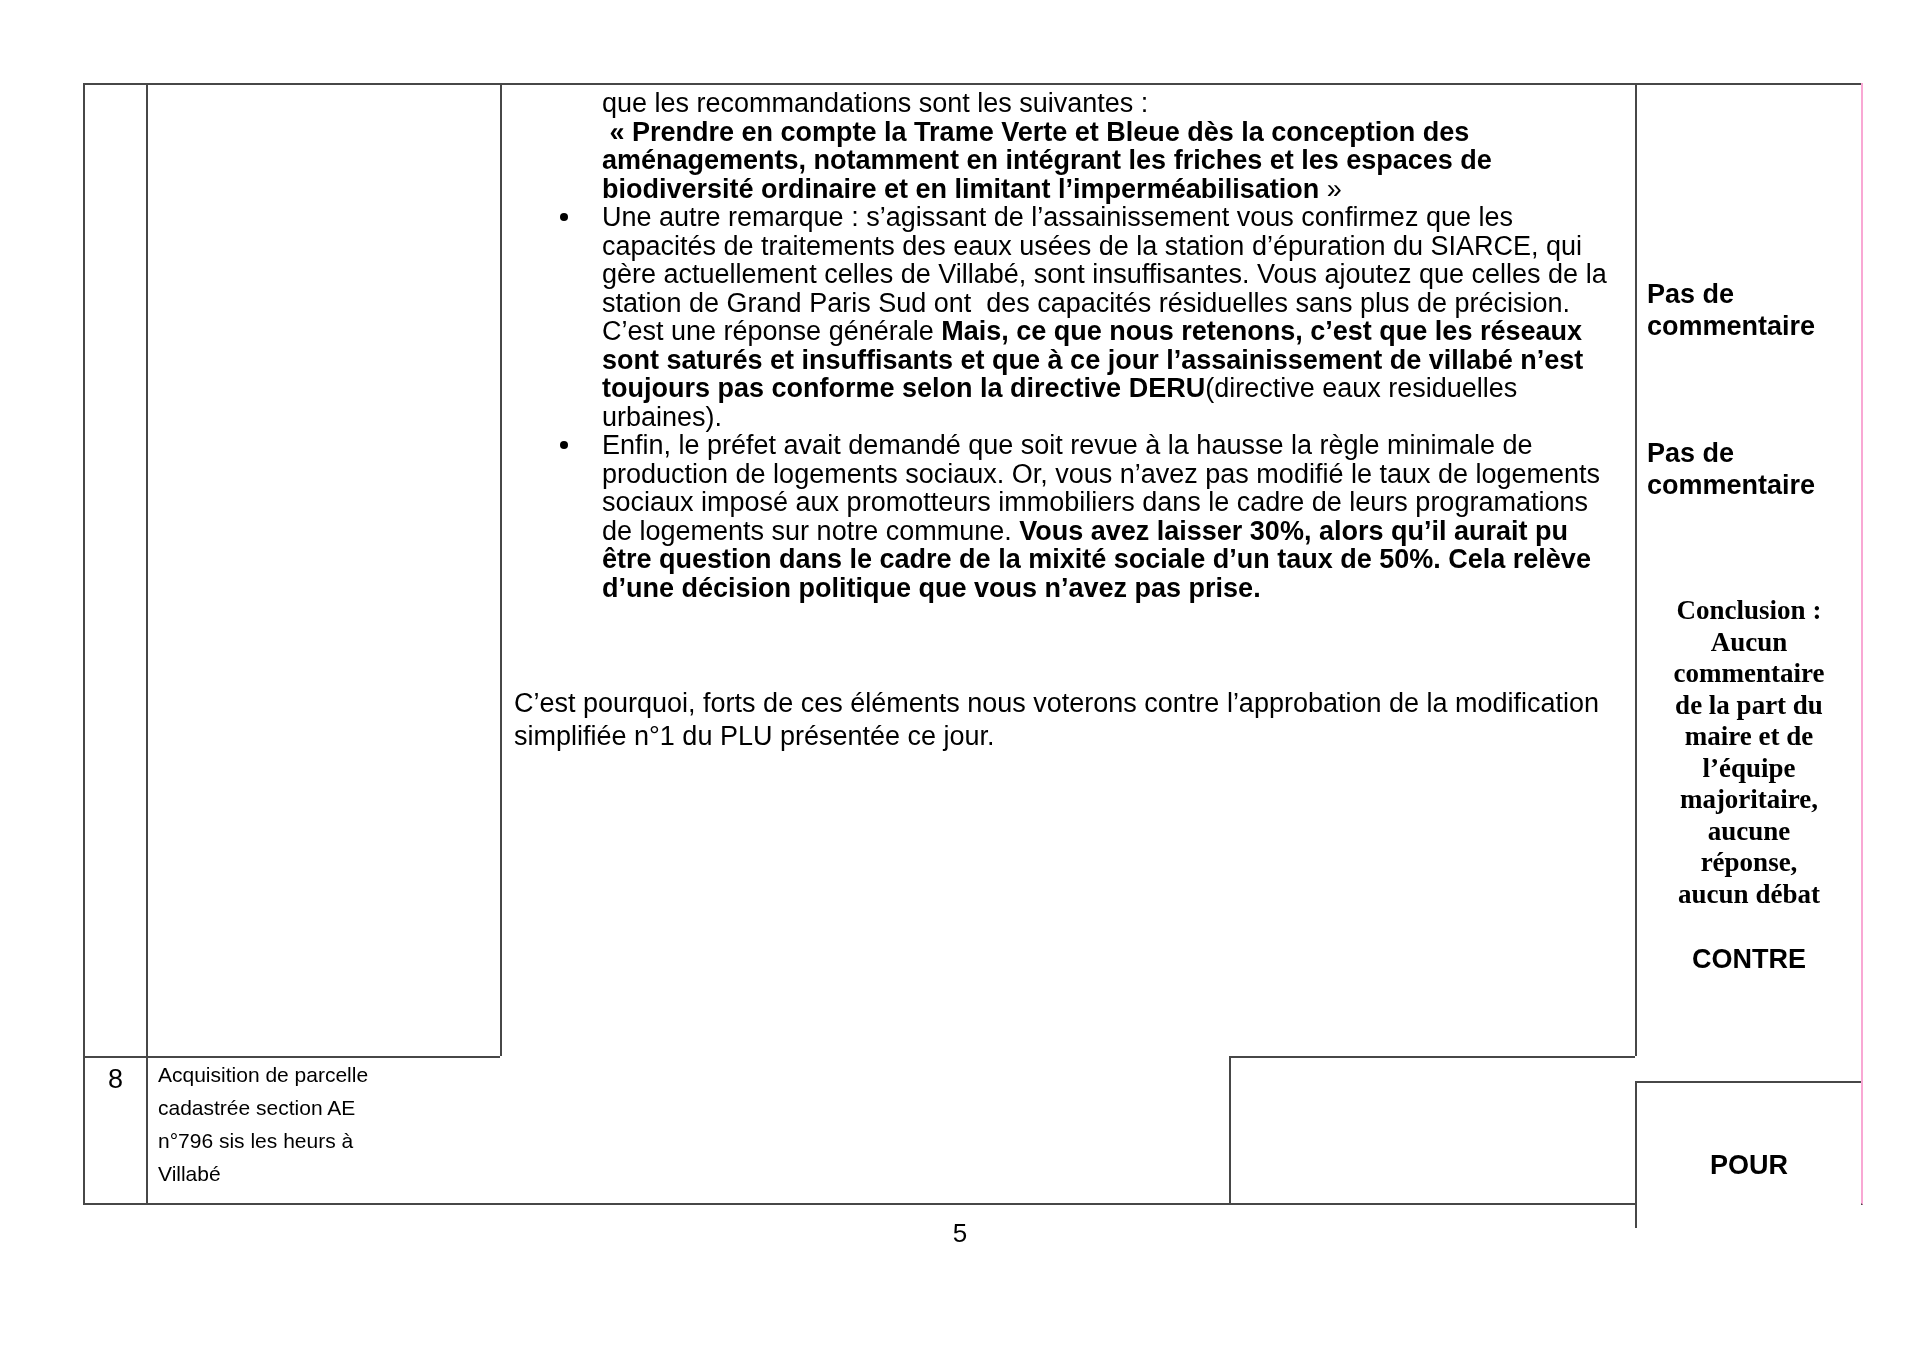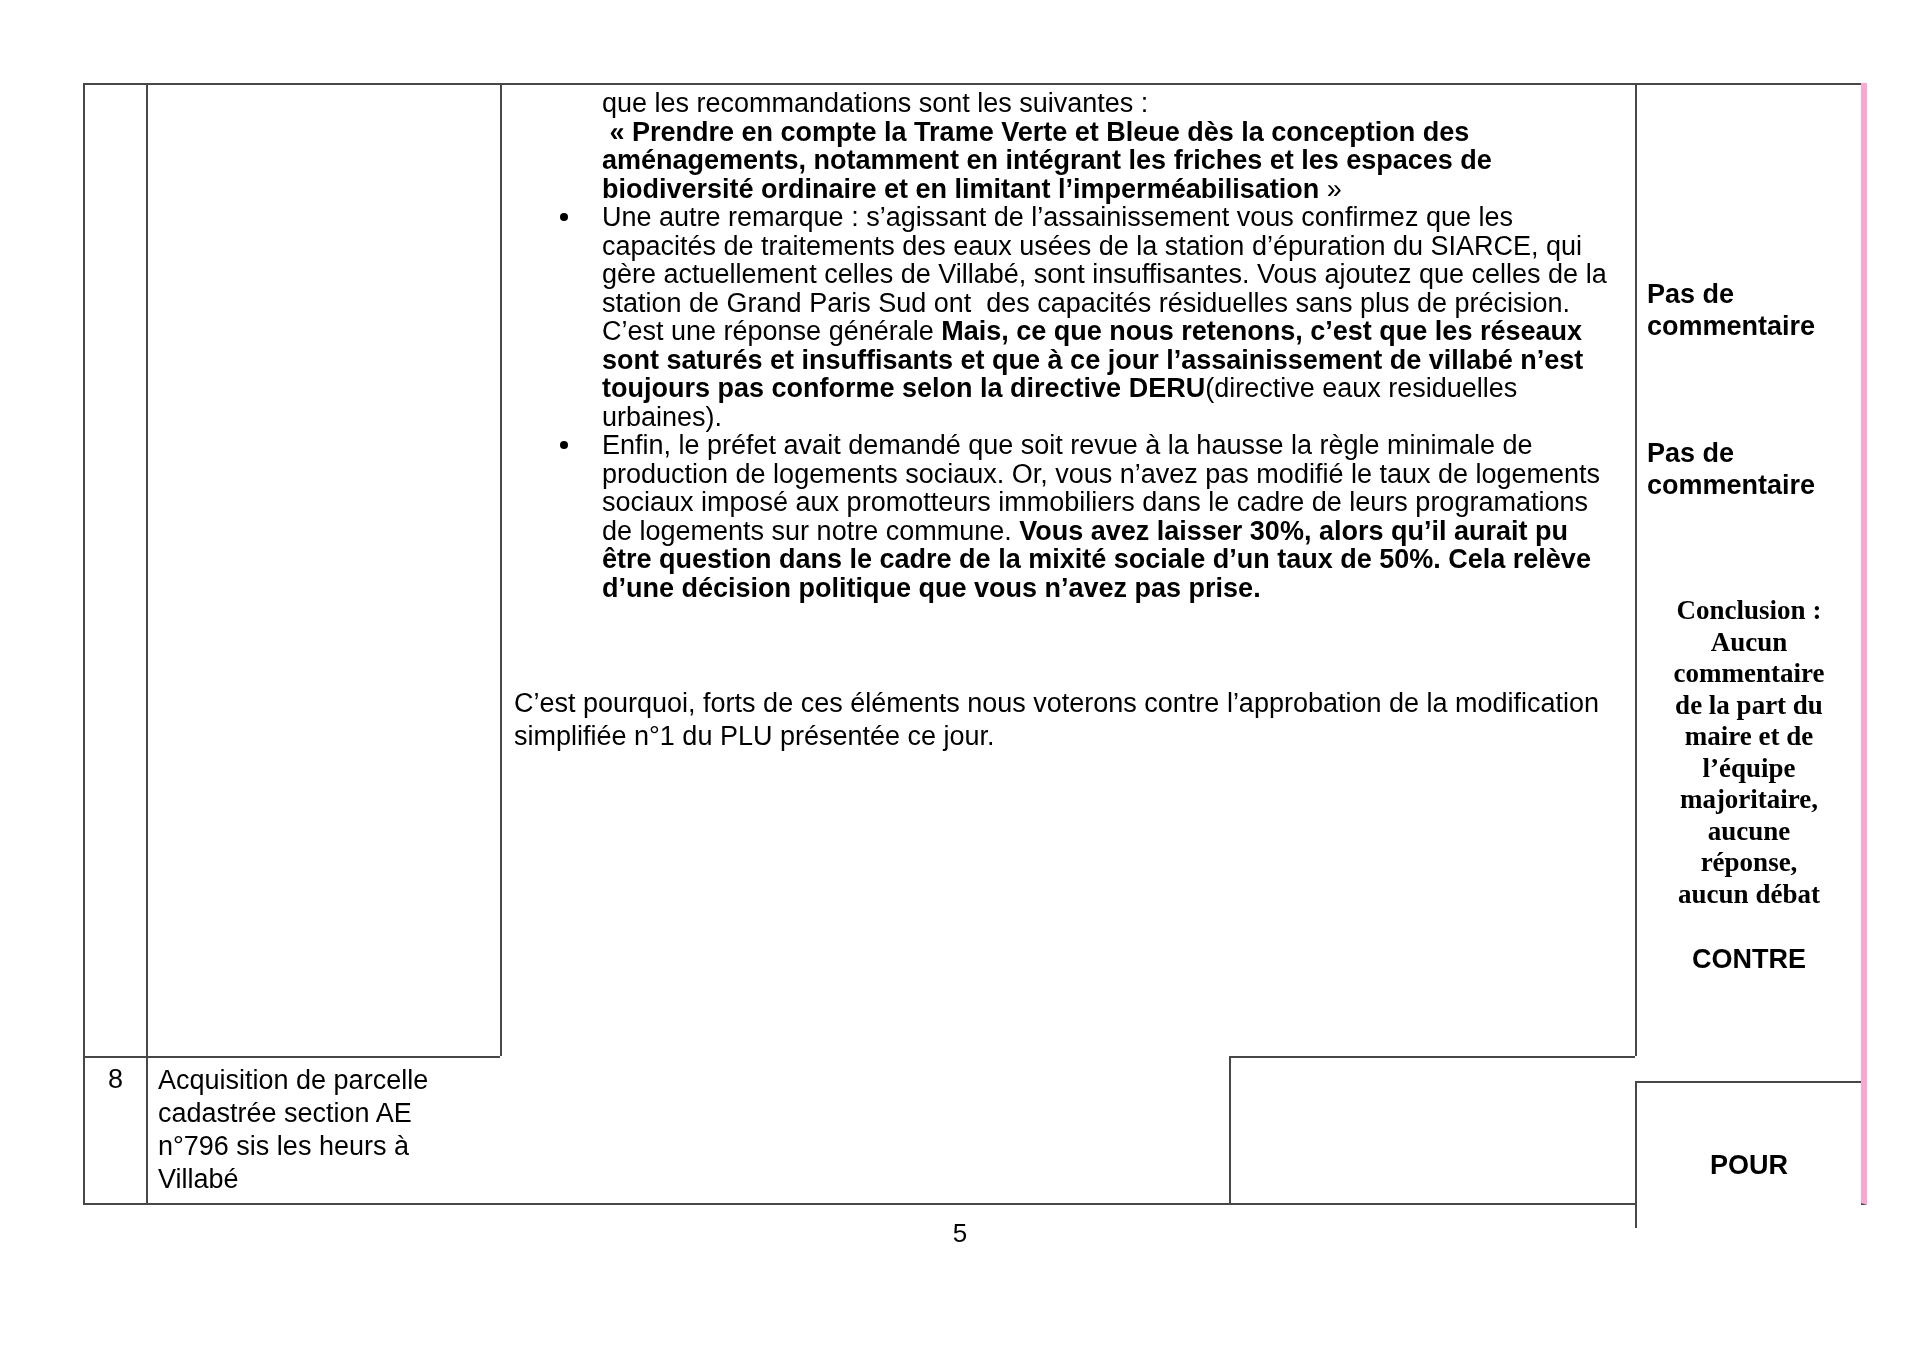--- a/index.html
+++ b/index.html
@@ -6,21 +6,21 @@
   .page{
     position:relative;
     width:1920px;height:1358px;
     background:#ffffff;
     font-family:"Liberation Sans",sans-serif;
     color:#000;
     overflow:hidden;
   }
   .table{
     position:absolute;left:83px;top:83px;width:1778px;height:1120px;
-    border-right:6px solid #f9a8d4;border-bottom:2px solid #474747;
+    border-right:2px solid #f9a8d4;border-bottom:2px solid #474747;
   }
   .cell{
     position:absolute;box-sizing:border-box;background:#fff;
     border-left:2px solid #474747;border-top:2px solid #474747;
     overflow:hidden;
   }
   
   .r7c1{left:0;top:0;width:63px;height:973px;}
   .r7c2{left:63px;top:0;width:354px;height:973px;}
   .r7c3{left:417px;top:0;width:1135px;height:973px;}
@@ -47,21 +47,21 @@
   
   .vote-cell{position:relative;font-weight:bold;font-size:27px;}
   .vb{position:absolute;white-space:pre-line;}
   .vb1{top:193px;left:10px;line-height:32px;}
   .vb2{top:352px;left:10px;line-height:32px;}
   .vb3{top:510px;left:4px;right:4px;text-align:center;line-height:31.5px;font-family:Liberation Serif, serif;}
   .vb4{top:858px;left:0;right:0;text-align:center;line-height:32px;}
 
   
   .num-cell{font-size:27px;line-height:33px;text-align:center;padding-top:5px;}
-  .desc-cell{font-size:27px;line-height:33px;white-space:pre-line;padding:6px 6px 0 10px;}
+  .desc-cell{font-size:21px;line-height:33px;white-space:pre-line;padding:0 6px 0 10px;}
   .pour-cell{
     display:flex;align-items:center;justify-content:center;
     font-weight:bold;font-size:27px;padding-top:20px;
   }
 
   .pagenum{
     position:absolute;left:908px;top:1218px;width:104px;
     text-align:center;font-size:26px;line-height:30px;
   }
 </style>

